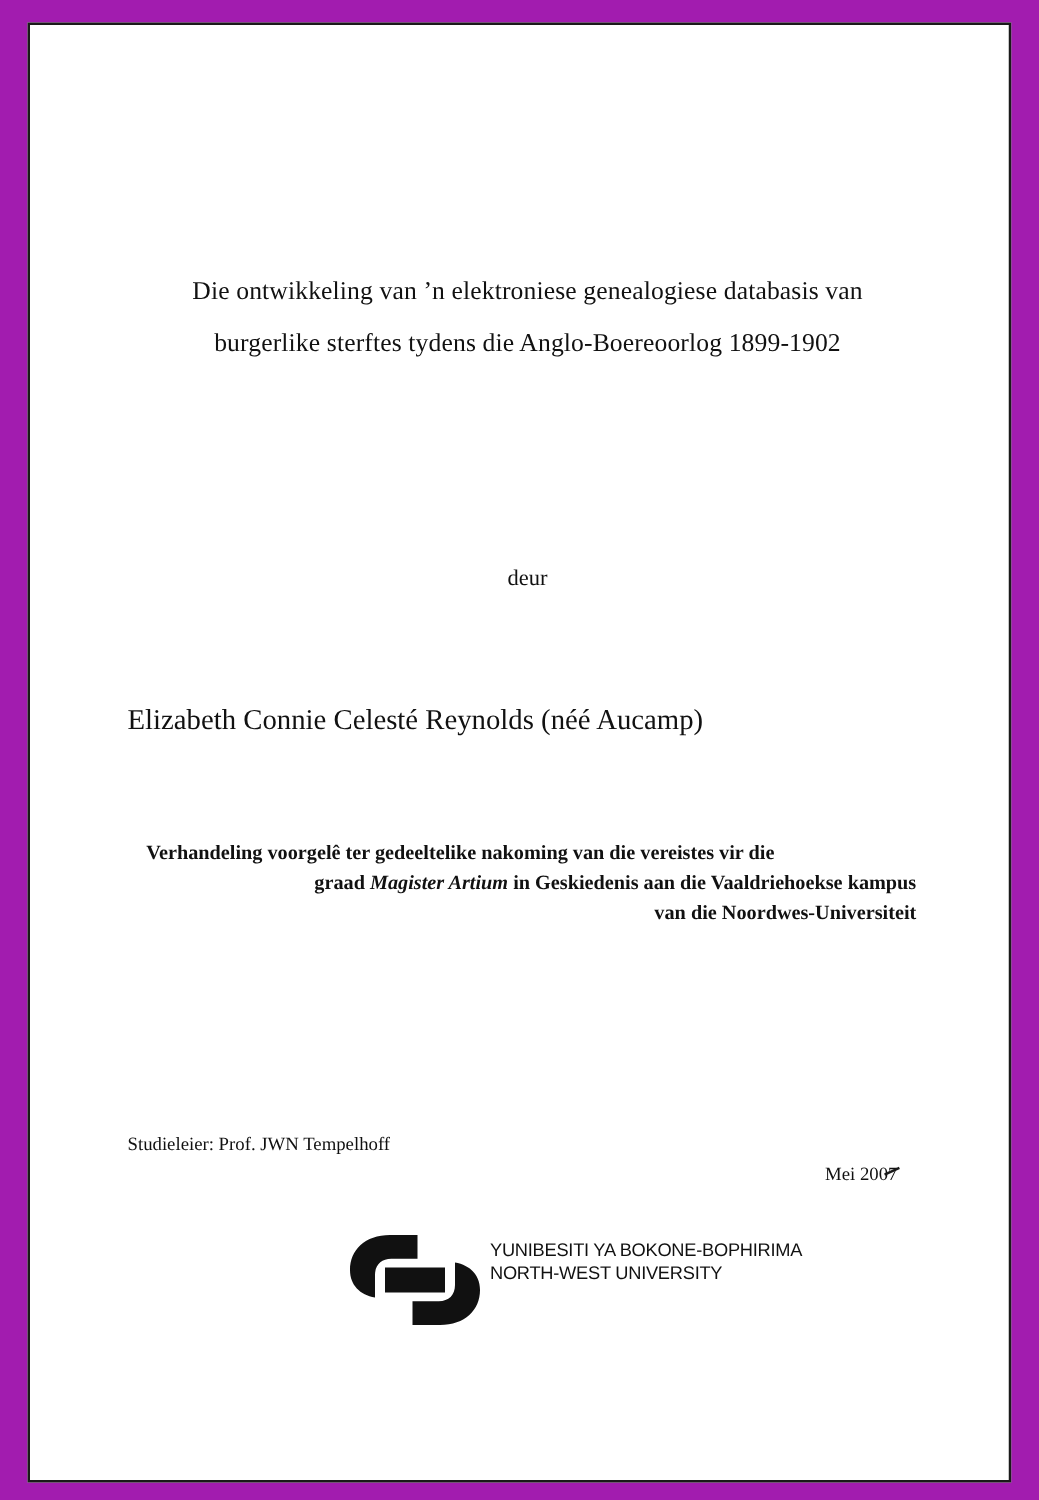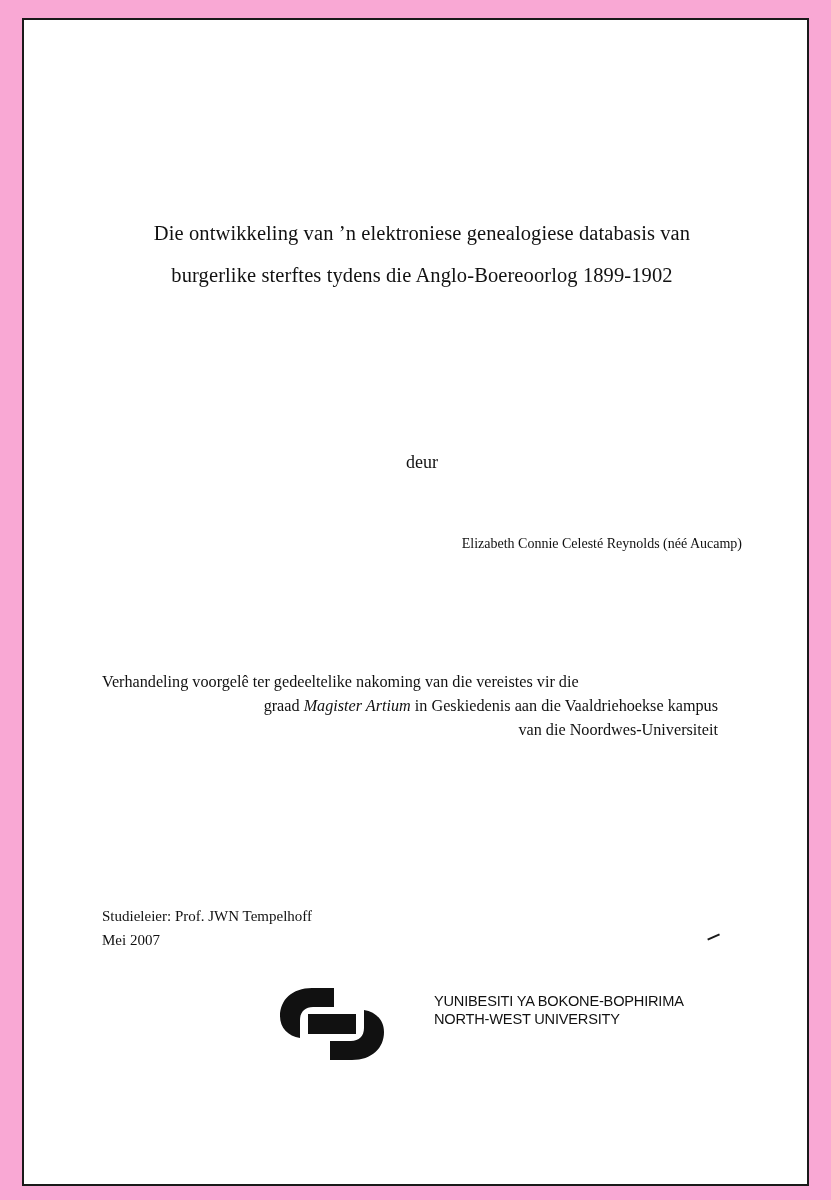--- a/index.html
+++ b/index.html
@@ -11,21 +11,21 @@
     width: 831px;
     height: 1200px;
     font-family: "Liberation Serif", serif;
     color: #111111;
     overflow: hidden;
   }
   .page {
     position: relative;
     width: 831px;
     height: 1200px;
-    background: #f9a8d4;
+    background: #a21caf;
     box-sizing: border-box;
   }
   
   .scan-frame {
     position: absolute;
     left: 22px;
     top: 18px;
     width: 787px;
     height: 1168px;
     border: 2px solid #1a1a1a;
@@ -57,33 +57,34 @@
   .deur {
     position: absolute;
     top: 432px;
     left: 0;
     width: 640px;
     text-align: center;
     font-size: 18px;
   }
   .author {
     position: absolute;
-    top: 516px;
+    top: 543px;
     left: 0;
     width: 640px;
-    text-align: right;
-    font-size: 14px;
+    text-align: left;
+    font-size: 23px;
   }
   .statement {
     position: absolute;
     top: 650px;
-    left: 0;
+    left: 15px;
     width: 616px;
     font-size: 16.2px;
     line-height: 24px;
+    font-weight: bold;
   }
   .statement .just {
     text-align: justify;
     text-justify: inter-word;
   }
   .statement .l2,
   .statement .l3 {
     text-align: right;
   }
   .statement em {
@@ -97,20 +98,21 @@
     font-size: 15px;
     line-height: 24px;
   }
   .supervisor .line {
     display: block;
     white-space: nowrap;
   }
   .date-line {
     position: relative;
     display: inline-block;
+    text-align: right;
   }
   .date-strike {
     position: absolute;
     right: -2px;
     top: 8px;
     width: 13px;
     height: 1.6px;
     background: #1a1a1a;
     transform: rotate(-24deg);
   }
@@ -135,21 +137,20 @@
     top: 9px;
     font-family: "Liberation Sans", sans-serif;
     font-size: 14.6px;
     line-height: 17.5px;
     letter-spacing: -0.2px;
     color: #111111;
   }
   .logo-text span {
     display: block;
     white-space: nowrap;
-    margin-left: 42px;
   }
 </style>
 </head>
 <body>
 
 <div class="page">
   <div class="scan-frame">
     <div class="inner">
 
       <div class="title-block">

